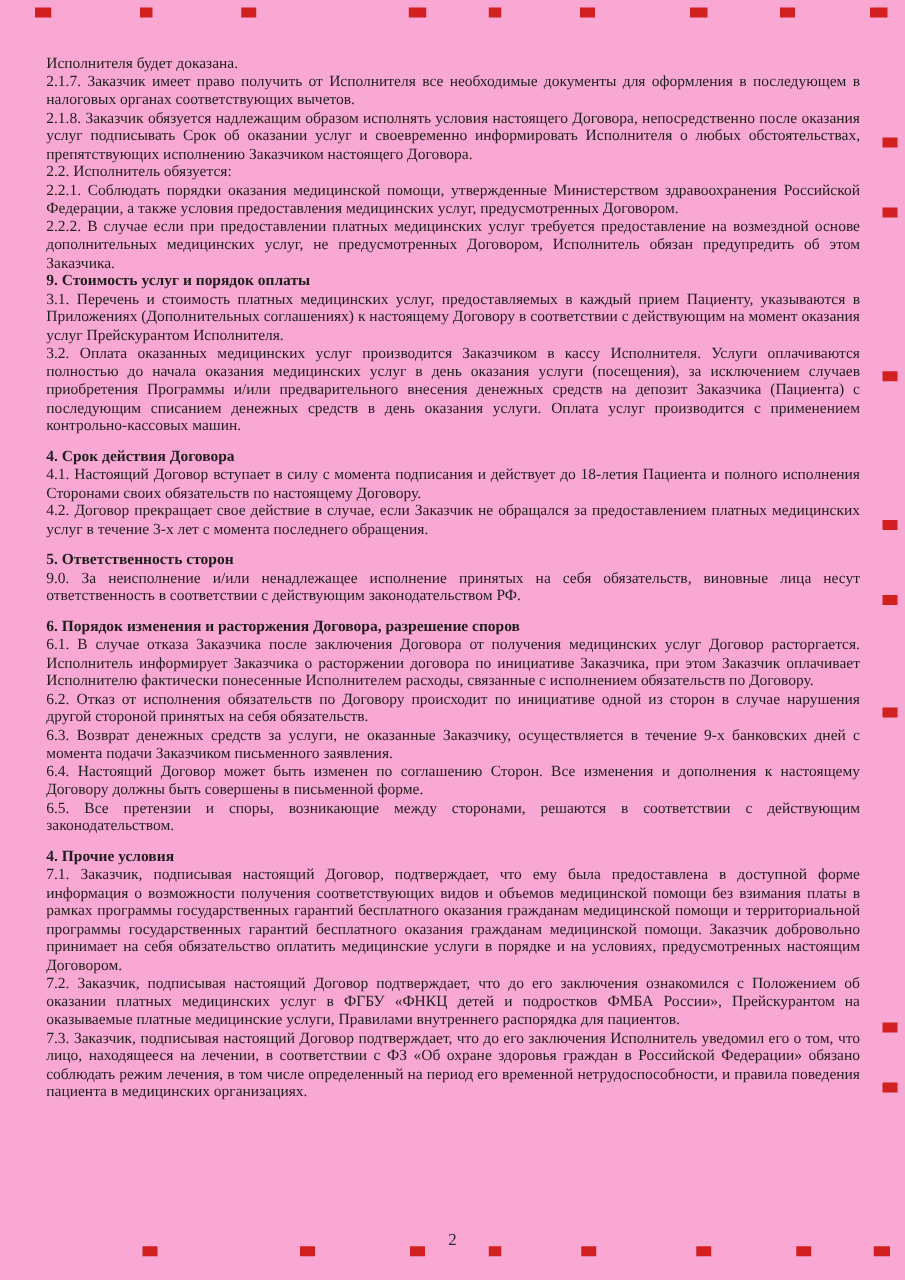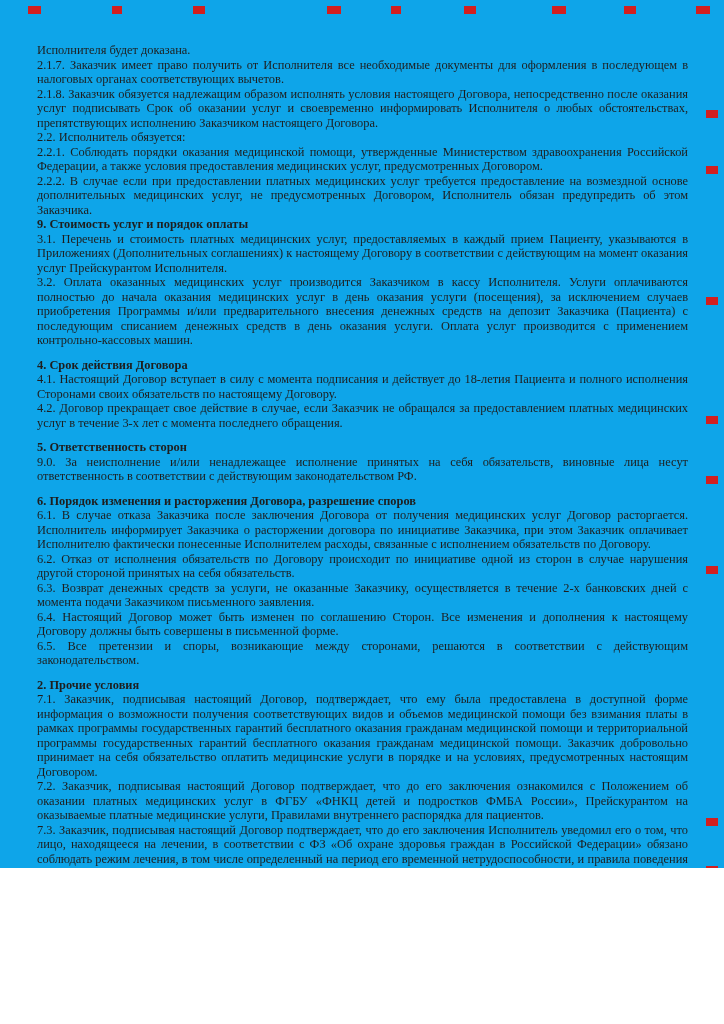--- a/index.html
+++ b/index.html
@@ -11,22 +11,22 @@
     width: 724px;
     height: 1024px;
     position: relative;
     overflow: hidden;
     font-family: "Liberation Serif", "DejaVu Serif", serif;
   }
   .page {
     position: absolute;
     left: 0; top: 0;
     width: 724px;
-    height: 868px;
-    background: #0ea5e9;
+    height: 1024px;
+    background: #f9a8d4;
     overflow: hidden;
   }
   .content {
     position: absolute;
     left: 37px;
     top: 43px;
     width: 651px;
     font-size: 12.4px;
     line-height: 14.5px;
     color: #1e1e1e;
@@ -76,25 +76,25 @@
       <p class="para heading">4. Срок действия Договора</p>
       <p class="para">4.1. Настоящий Договор вступает в силу с момента подписания и действует до 18-летия Пациента и полного исполнения Сторонами своих обязательств по настоящему Договору.</p>
       <p class="para">4.2. Договор прекращает свое действие в случае, если Заказчик не обращался за предоставлением платных медицинских услуг в течение 3-х лет с момента последнего обращения.</p>
       <p class="spacer"></p>
       <p class="para heading">5. Ответственность сторон</p>
       <p class="para">9.0. За неисполнение и/или ненадлежащее исполнение принятых на себя обязательств, виновные лица несут ответственность в соответствии с действующим законодательством РФ.</p>
       <p class="spacer"></p>
       <p class="para heading">6. Порядок изменения и расторжения Договора, разрешение споров</p>
       <p class="para">6.1. В случае отказа Заказчика после заключения Договора от получения медицинских услуг Договор расторгается. Исполнитель информирует Заказчика о расторжении договора по инициативе Заказчика, при этом Заказчик оплачивает Исполнителю фактически понесенные Исполнителем расходы, связанные с исполнением обязательств по Договору.</p>
       <p class="para">6.2. Отказ от исполнения обязательств по Договору происходит по инициативе одной из сторон в случае нарушения другой стороной принятых на себя обязательств.</p>
-      <p class="para">6.3. Возврат денежных средств за услуги, не оказанные Заказчику, осуществляется в течение 2-х банковских дней с момента подачи Заказчиком письменного заявления.</p>
+      <p class="para">6.3. Возврат денежных средств за услуги, не оказанные Заказчику, осуществляется в течение 9-х банковских дней с момента подачи Заказчиком письменного заявления.</p>
       <p class="para">6.4. Настоящий Договор может быть изменен по соглашению Сторон. Все изменения и дополнения к настоящему Договору должны быть совершены в письменной форме.</p>
       <p class="para">6.5. Все претензии и споры, возникающие между сторонами, решаются в соответствии с действующим законодательством.</p>
       <p class="spacer"></p>
-      <p class="para heading">2. Прочие условия</p>
+      <p class="para heading">4. Прочие условия</p>
       <p class="para">7.1. Заказчик, подписывая настоящий Договор, подтверждает, что ему была предоставлена в доступной форме информация о возможности получения соответствующих видов и объемов медицинской помощи без взимания платы в рамках программы государственных гарантий бесплатного оказания гражданам медицинской помощи и территориальной программы государственных гарантий бесплатного оказания гражданам медицинской помощи. Заказчик добровольно принимает на себя обязательство оплатить медицинские услуги в порядке и на условиях, предусмотренных настоящим Договором.</p>
       <p class="para">7.2. Заказчик, подписывая настоящий Договор подтверждает, что до его заключения ознакомился с Положением об оказании платных медицинских услуг в ФГБУ «ФНКЦ детей и подростков ФМБА России», Прейскурантом на оказываемые платные медицинские услуги, Правилами внутреннего распорядка для пациентов.</p>
       <p class="para">7.3. Заказчик, подписывая настоящий Договор подтверждает, что до его заключения Исполнитель уведомил его о том, что лицо, находящееся на лечении, в соответствии с ФЗ «Об охране здоровья граждан в Российской Федерации» обязано соблюдать режим лечения, в том числе определенный на период его временной нетрудоспособности, и правила поведения пациента в медицинских организациях.</p>
     </div>
   <div class="page-number">2</div>
   <div id="marks-layer">
       <div class="mark" style="left: 28px; top: 6px; width: 13px; height: 8px; background: rgb(210, 31, 31);"></div>
       <div class="mark" style="left: 112px; top: 6px; width: 10px; height: 8px; background: rgb(210, 31, 31);"></div>
       <div class="mark" style="left: 193px; top: 6px; width: 12px; height: 8px; background: rgb(210, 31, 31);"></div>
       <div class="mark" style="left: 327px; top: 6px; width: 14px; height: 8px; background: rgb(210, 31, 31);"></div>

